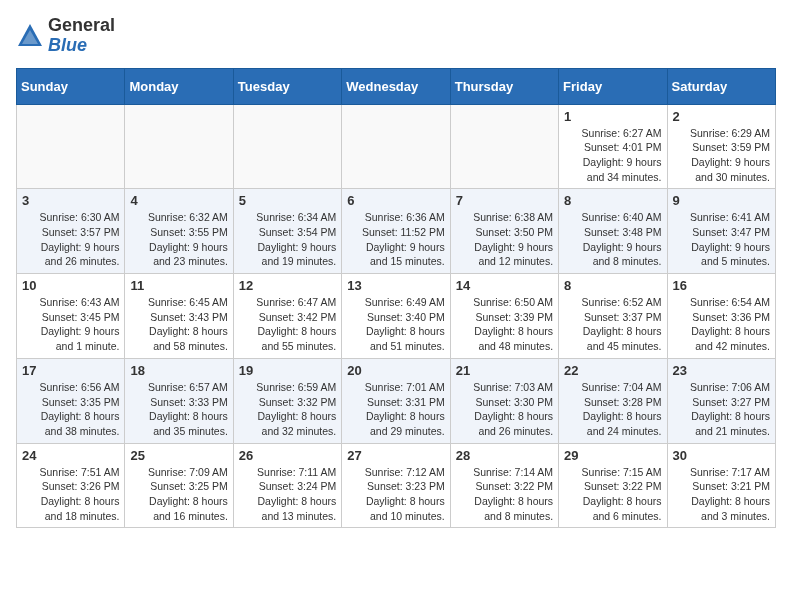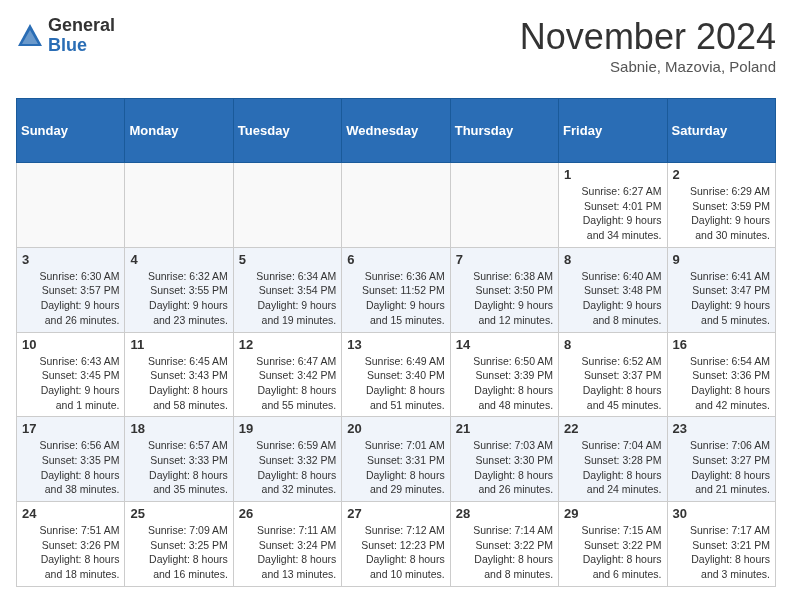--- a/index.html
+++ b/index.html
@@ -7,40 +7,41 @@
       font-family: Arial, sans-serif;
       background: #fff;
       width: 792px;
       min-height: 612px;
       padding: 16px;
     }
     .header {
       display: flex;
       justify-content: space-between;
       align-items: flex-start;
-      margin-bottom: 23px;
+      margin-bottom: 12px;
     }
     .logo {
       display: flex;
       align-items: center;
     }
     .logo-text {
       display: flex;
       flex-direction: column;
       line-height: 1.1;
     }
     .logo-general {
       font-size: 18px;
       font-weight: bold;
       color: #333;
     }
     .logo-blue {
       font-size: 18px;
       font-weight: bold;
       color: #2a6db5;
+      font-style: italic;
     }
     .logo-icon {
       width: 28px;
       height: 28px;
       margin-right: 4px;
     }
     .title-area {
       text-align: right;
     }
     .month-title {
@@ -54,21 +55,21 @@
     }
     .calendar {
       width: 100%;
       border-collapse: collapse;
     }
     .calendar th {
       background: #2a6db5;
       color: #fff;
       font-size: 13px;
       font-weight: bold;
-      padding: 24px 4px;
+      padding: 10px 4px;
       text-align: left;
       border: 1px solid #1a5a9a;
     }
     .calendar td {
       border: 1px solid #ccc;
       vertical-align: top;
       padding: 4px 5px;
       width: 14.28%;
       font-size: 11px;
       color: #333;
@@ -102,24 +103,20 @@
   <div class="logo">
     <svg class="logo-icon" viewBox="0 0 28 28">
       <polygon points="14,2 26,24 2,24" fill="#2a6db5"></polygon>
       <polygon points="14,8 22,22 6,22" fill="#fff" opacity="0.3"></polygon>
     </svg>
     <div class="logo-text">
       <span class="logo-general">General</span>
       <span class="logo-blue">Blue</span>
     </div>
   </div>
-  <div class="title-area">
-    <div class="month-title">November 2024</div>
-    <div class="subtitle">Sabnie, Mazovia, Poland</div>
-  </div>
 </div>
 
 <table class="calendar">
   <thead>
     <tr>
     <th>Sunday</th>
         <th>Monday</th>
         <th>Tuesday</th>
         <th>Wednesday</th>
         <th>Thursday</th>
@@ -294,21 +291,21 @@
         </td>
         <td>
           <span class="day-number">26</span>
           <div class="day-info">Sunrise: 7:11 AM
 Sunset: 3:24 PM
 Daylight: 8 hours and 13 minutes.</div>
         </td>
         <td>
           <span class="day-number">27</span>
           <div class="day-info">Sunrise: 7:12 AM
-Sunset: 12:23 PM
+Sunset: 3:23 PM
 Daylight: 8 hours and 10 minutes.</div>
         </td>
         <td>
           <span class="day-number">28</span>
           <div class="day-info">Sunrise: 7:14 AM
 Sunset: 3:22 PM
 Daylight: 8 hours and 8 minutes.</div>
         </td>
         <td>
           <span class="day-number">29</span>

